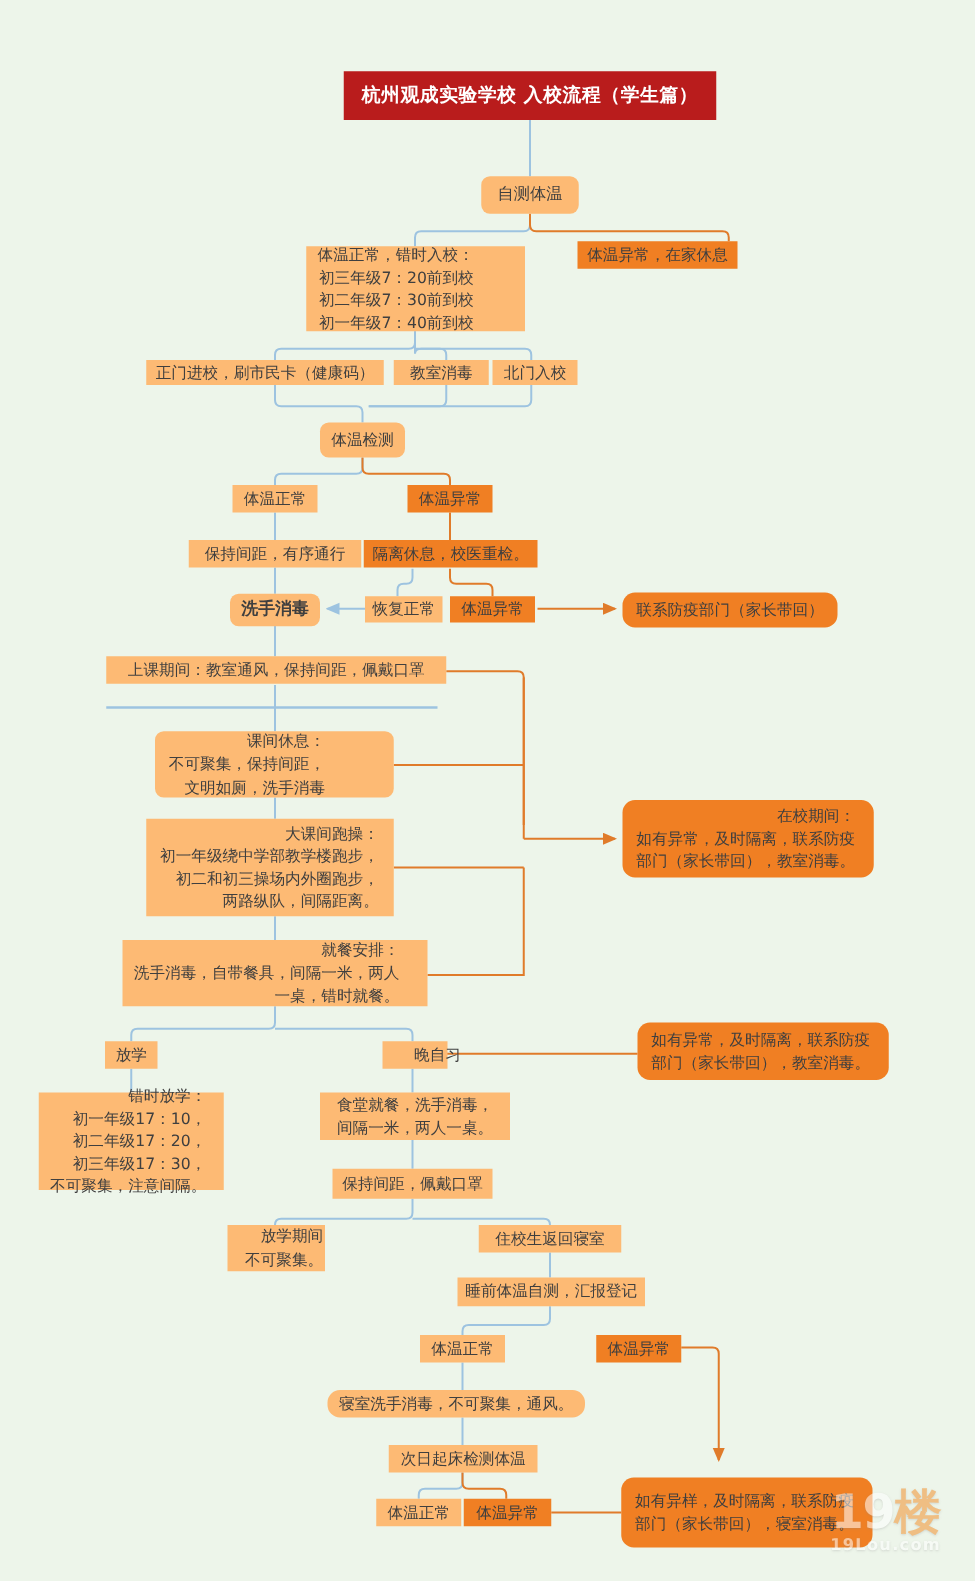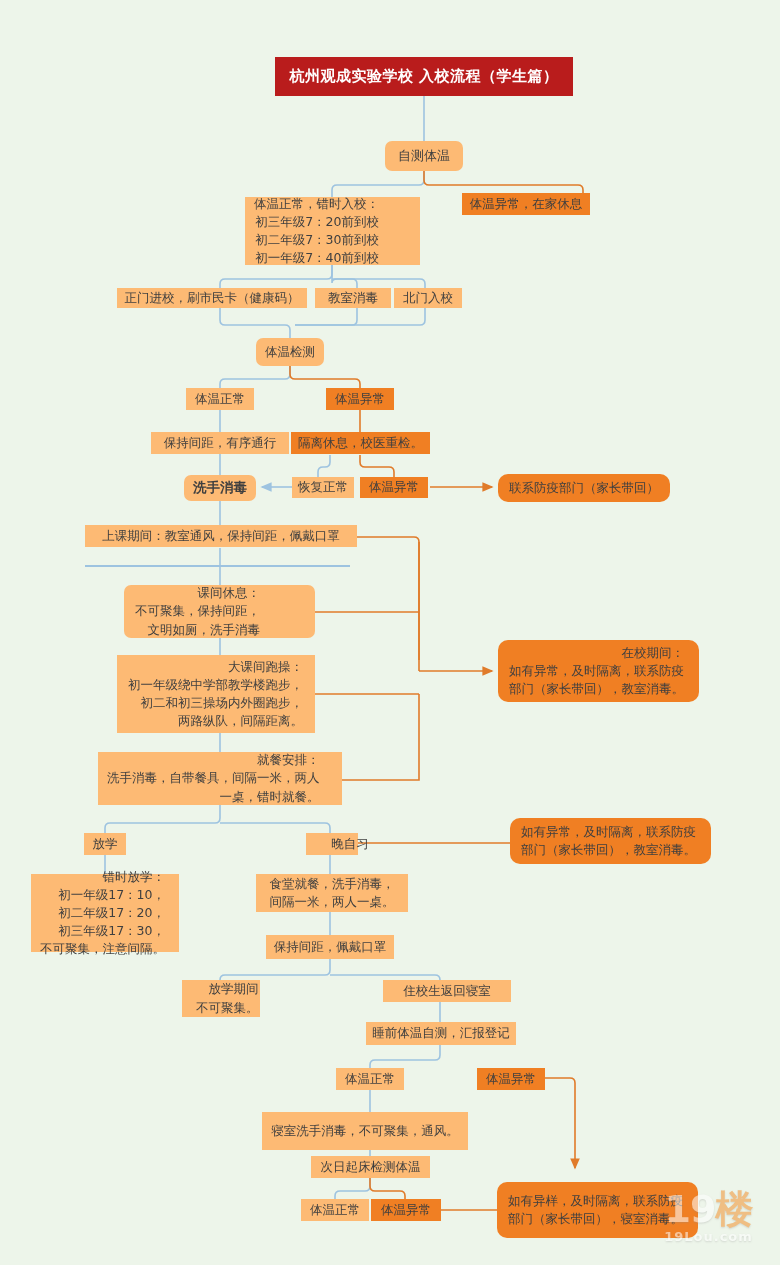--- a/index.html
+++ b/index.html
@@ -230,29 +230,29 @@
 不可聚集，注意间隔。</div>
 
   <div class="node blue center pad" style="left:256px;top:874px;width:152px;height:38px;font-size:12.5px;">食堂就餐，洗手消毒，
 间隔一米，两人一桌。</div>
 
   <div class="node blue center pad" style="left:266px;top:935px;width:128px;height:24px;font-size:12.5px;">保持间距，佩戴口罩</div>
 
   <div class="node blue left pad" style="left:182px;top:980px;width:78px;height:37px;font-size:12.5px;padding-left:14px;">放学期间
 不可聚集。</div>
 
-  <div class="node blue center pad" style="left:383px;top:980px;width:128px;height:22px;font-size:12.5px;">住校生返回寝室</div>
+  <div class="node blue center pad" style="left:383px;top:980px;width:114px;height:22px;font-size:12.5px;">住校生返回寝室</div>
 
   <div class="node blue center pad" style="left:366px;top:1022px;width:150px;height:23px;font-size:12.5px;">睡前体温自测，汇报登记</div>
 
   <div class="node blue center pad" style="left:336px;top:1068px;width:68px;height:22px;font-size:12.5px;">体温正常</div>
 
   <div class="node orange center pad" style="left:477px;top:1068px;width:68px;height:22px;font-size:12.5px;">体温异常</div>
 
-  <div class="node blue center pad" style="left:262px;top:1112px;width:206px;height:38px;font-size:12.5px;">寝室洗手消毒，不可聚集，通风。</div>
+  <div class="node blue center pad" style="left:262px;top:1112px;width:206px;height:22px;font-size:12.5px;border-radius:10px;">寝室洗手消毒，不可聚集，通风。</div>
 
   <div class="node blue center pad" style="left:311px;top:1156px;width:119px;height:22px;font-size:12.5px;">次日起床检测体温</div>
 
   <div class="node blue center pad" style="left:301px;top:1199px;width:68px;height:22px;font-size:12.5px;">体温正常</div>
 
   <div class="node orange center pad" style="left:371px;top:1199px;width:70px;height:22px;font-size:12.5px;">体温异常</div>
 
   <div class="node orange left round-lg pad" style="left:497px;top:1182px;width:201px;height:56px;font-size:12.5px;padding-left:11px;">如有异样，及时隔离，联系防疫
 部门（家长带回），寝室消毒。</div>
 

